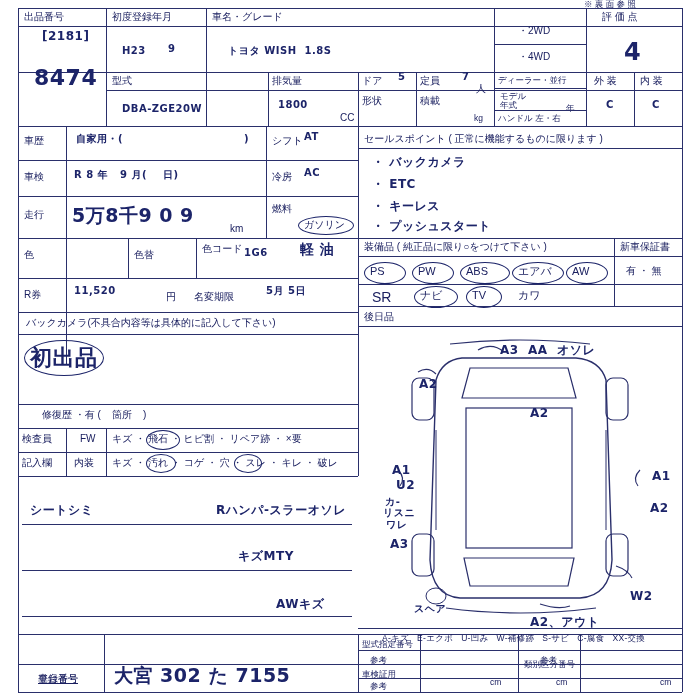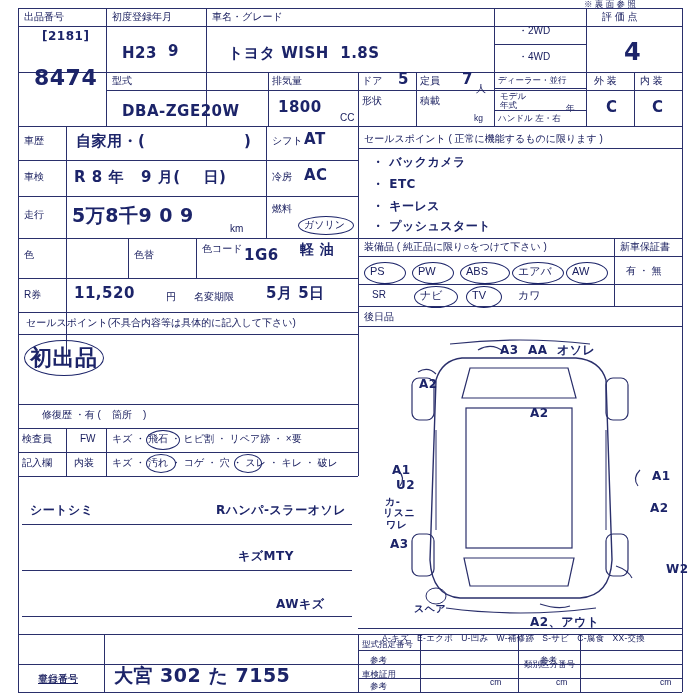--- a/index.html
+++ b/index.html
@@ -4,21 +4,21 @@
 <style>
   html,body{margin:0;padding:0;background:#fff;}
   body{width:700px;height:700px;overflow:hidden;font-family:"Liberation Sans",sans-serif;color:#15184a;}
   #sheet{position:relative;width:700px;height:700px;box-sizing:border-box;}
   .ln{position:absolute;background:#2a2f6b;}
   .hl{height:1px;}
   .vl{width:1px;}
   .t{position:absolute;font-size:10px;line-height:1.05;color:#1b2060;white-space:pre;}
   .hw{font-family:"DejaVu Sans",sans-serif;color:#1c2469;font-weight:600;letter-spacing:0.5px;}
   .hw.b{font-size:17px;}
-  .hw.m{font-size:15px;}
+  .hw.m{font-size:10px;}
   .hw.s{font-size:12px;}
   .lbl{font-size:10px;}
   .lbl.sm{font-size:8.5px;}
   .ellip{position:absolute;border:1.5px solid #1c2469;border-radius:50%;}
   svg{position:absolute;left:0;top:0;overflow:visible;}
   .diag line,.diag path,.diag rect,.diag ellipse{stroke:#2a2f6b;fill:none;}
 </style>
 </head>
 <body>
 
@@ -157,21 +157,21 @@
   <div class="t lbl" style="left:134px;top:250px;">色替</div>
   <div class="t lbl" style="left:202px;top:244px;">色コード</div>
   <div class="t hw m" style="left:208px;top:248px;margin-left:36px;">1G6</div>
 
   <div class="t lbl" style="left:24px;top:290px;">R券</div>
   <div class="t hw m" style="left:74px;top:286px;">11,520</div>
   <div class="t lbl" style="left:166px;top:292px;">円</div>
   <div class="t lbl" style="left:194px;top:292px;">名変期限</div>
   <div class="t hw m" style="left:266px;top:286px;">5月 5日</div>
 
-  <div class="t lbl" style="left:26px;top:318px;color:#1b2060;">セールスポイント(不具合内容等は具体的に記入して下さい)</div>
+  <div class="t lbl" style="left:26px;top:318px;color:#1b2060;">バックカメラ(不具合内容等は具体的に記入して下さい)</div>
   <div class="t hw" style="left:30px;top:346px;font-size:22px;">初出品</div>
   <div class="ellip" style="left:24px;top:340px;width:78px;height:34px;"></div>
 
   <div class="t lbl" style="left:42px;top:410px;">修復歴 ・有 (    箇所    )</div>
 
   <div class="t lbl" style="left:22px;top:434px;">検査員</div>
   <div class="t lbl" style="left:80px;top:434px;">FW</div>
   <div class="t lbl" style="left:112px;top:434px;">キズ ・ 飛石 ・ ヒビ割 ・ リペア跡 ・ ×要</div>
   <div class="ellip" style="left:146px;top:430px;width:32px;height:18px;"></div>
   <div class="t lbl" style="left:22px;top:458px;">記入欄</div>
@@ -199,21 +199,21 @@
   <div class="t lbl" style="left:466px;top:266px;font-size:11px;">ABS</div>
   <div class="t lbl" style="left:518px;top:266px;font-size:11px;">エアバ</div>
   <div class="t lbl" style="left:572px;top:266px;font-size:11px;">AW</div>
   <div class="ellip" style="left:364px;top:262px;width:40px;height:20px;"></div>
   <div class="ellip" style="left:412px;top:262px;width:40px;height:20px;"></div>
   <div class="ellip" style="left:460px;top:262px;width:48px;height:20px;"></div>
   <div class="ellip" style="left:512px;top:262px;width:50px;height:20px;"></div>
   <div class="ellip" style="left:566px;top:262px;width:40px;height:20px;"></div>
   <div class="t lbl" style="left:626px;top:266px;">有 ・ 無</div>
 
-  <div class="t lbl" style="left:372px;top:290px;font-size:10px;">SR</div>
+  <div class="t lbl" style="left:372px;top:290px;font-size:14px;">SR</div>
   <div class="t lbl" style="left:420px;top:290px;font-size:11px;">ナビ</div>
   <div class="t lbl" style="left:472px;top:290px;font-size:11px;">TV</div>
   <div class="t lbl" style="left:518px;top:290px;font-size:11px;">カワ</div>
   <div class="ellip" style="left:414px;top:286px;width:42px;height:20px;"></div>
   <div class="ellip" style="left:466px;top:286px;width:34px;height:20px;"></div>
 
   <div class="t lbl" style="left:364px;top:312px;">後日品</div>
 
   <svg class="diag" width="700" height="700">
 
@@ -253,21 +253,21 @@
   <div class="t hw s" style="left:419px;top:378px;">A2</div>
   <div class="t hw s" style="left:530px;top:407px;">A2</div>
   <div class="t hw s" style="left:392px;top:464px;">A1</div>
   <div class="t hw s" style="left:396px;top:479px;">U2</div>
   <div class="t hw s" style="left:385px;top:497px;font-size:10px;">カ-</div>
   <div class="t hw s" style="left:383px;top:508px;font-size:10px;">リスニ</div>
   <div class="t hw s" style="left:386px;top:520px;font-size:10px;">ワレ</div>
   <div class="t hw s" style="left:390px;top:538px;">A3</div>
   <div class="t hw s" style="left:652px;top:470px;">A1</div>
   <div class="t hw s" style="left:650px;top:502px;">A2</div>
-  <div class="t hw s" style="left:630px;top:563px;margin-left:36px;">W2</div>
+  <div class="t hw s" style="left:630px;top:590px;">W2</div>
   <div class="t hw s" style="left:414px;top:604px;font-size:10px;">スヘア</div>
   <div class="t hw s" style="left:530px;top:616px;">A2、アウト</div>
 
   <div class="t lbl sm" style="left:382px;top:634px;letter-spacing:0.3px;">A-キズ   E-エクボ   U-凹み   W-補修跡   S-サビ   C-腐食   XX-交換</div>
   <div class="ln hl" style="left:358px;top:628px;width:324px;"></div>
 
   <div class="t lbl" style="left:38px;top:674px;text-decoration:underline;">車台番号</div>
   <div class="t lbl" style="left:38px;top:674px;">登録番号</div>
   <div class="t hw" style="left:114px;top:666px;font-size:19px;">大宮 302 た 7155</div>
 

